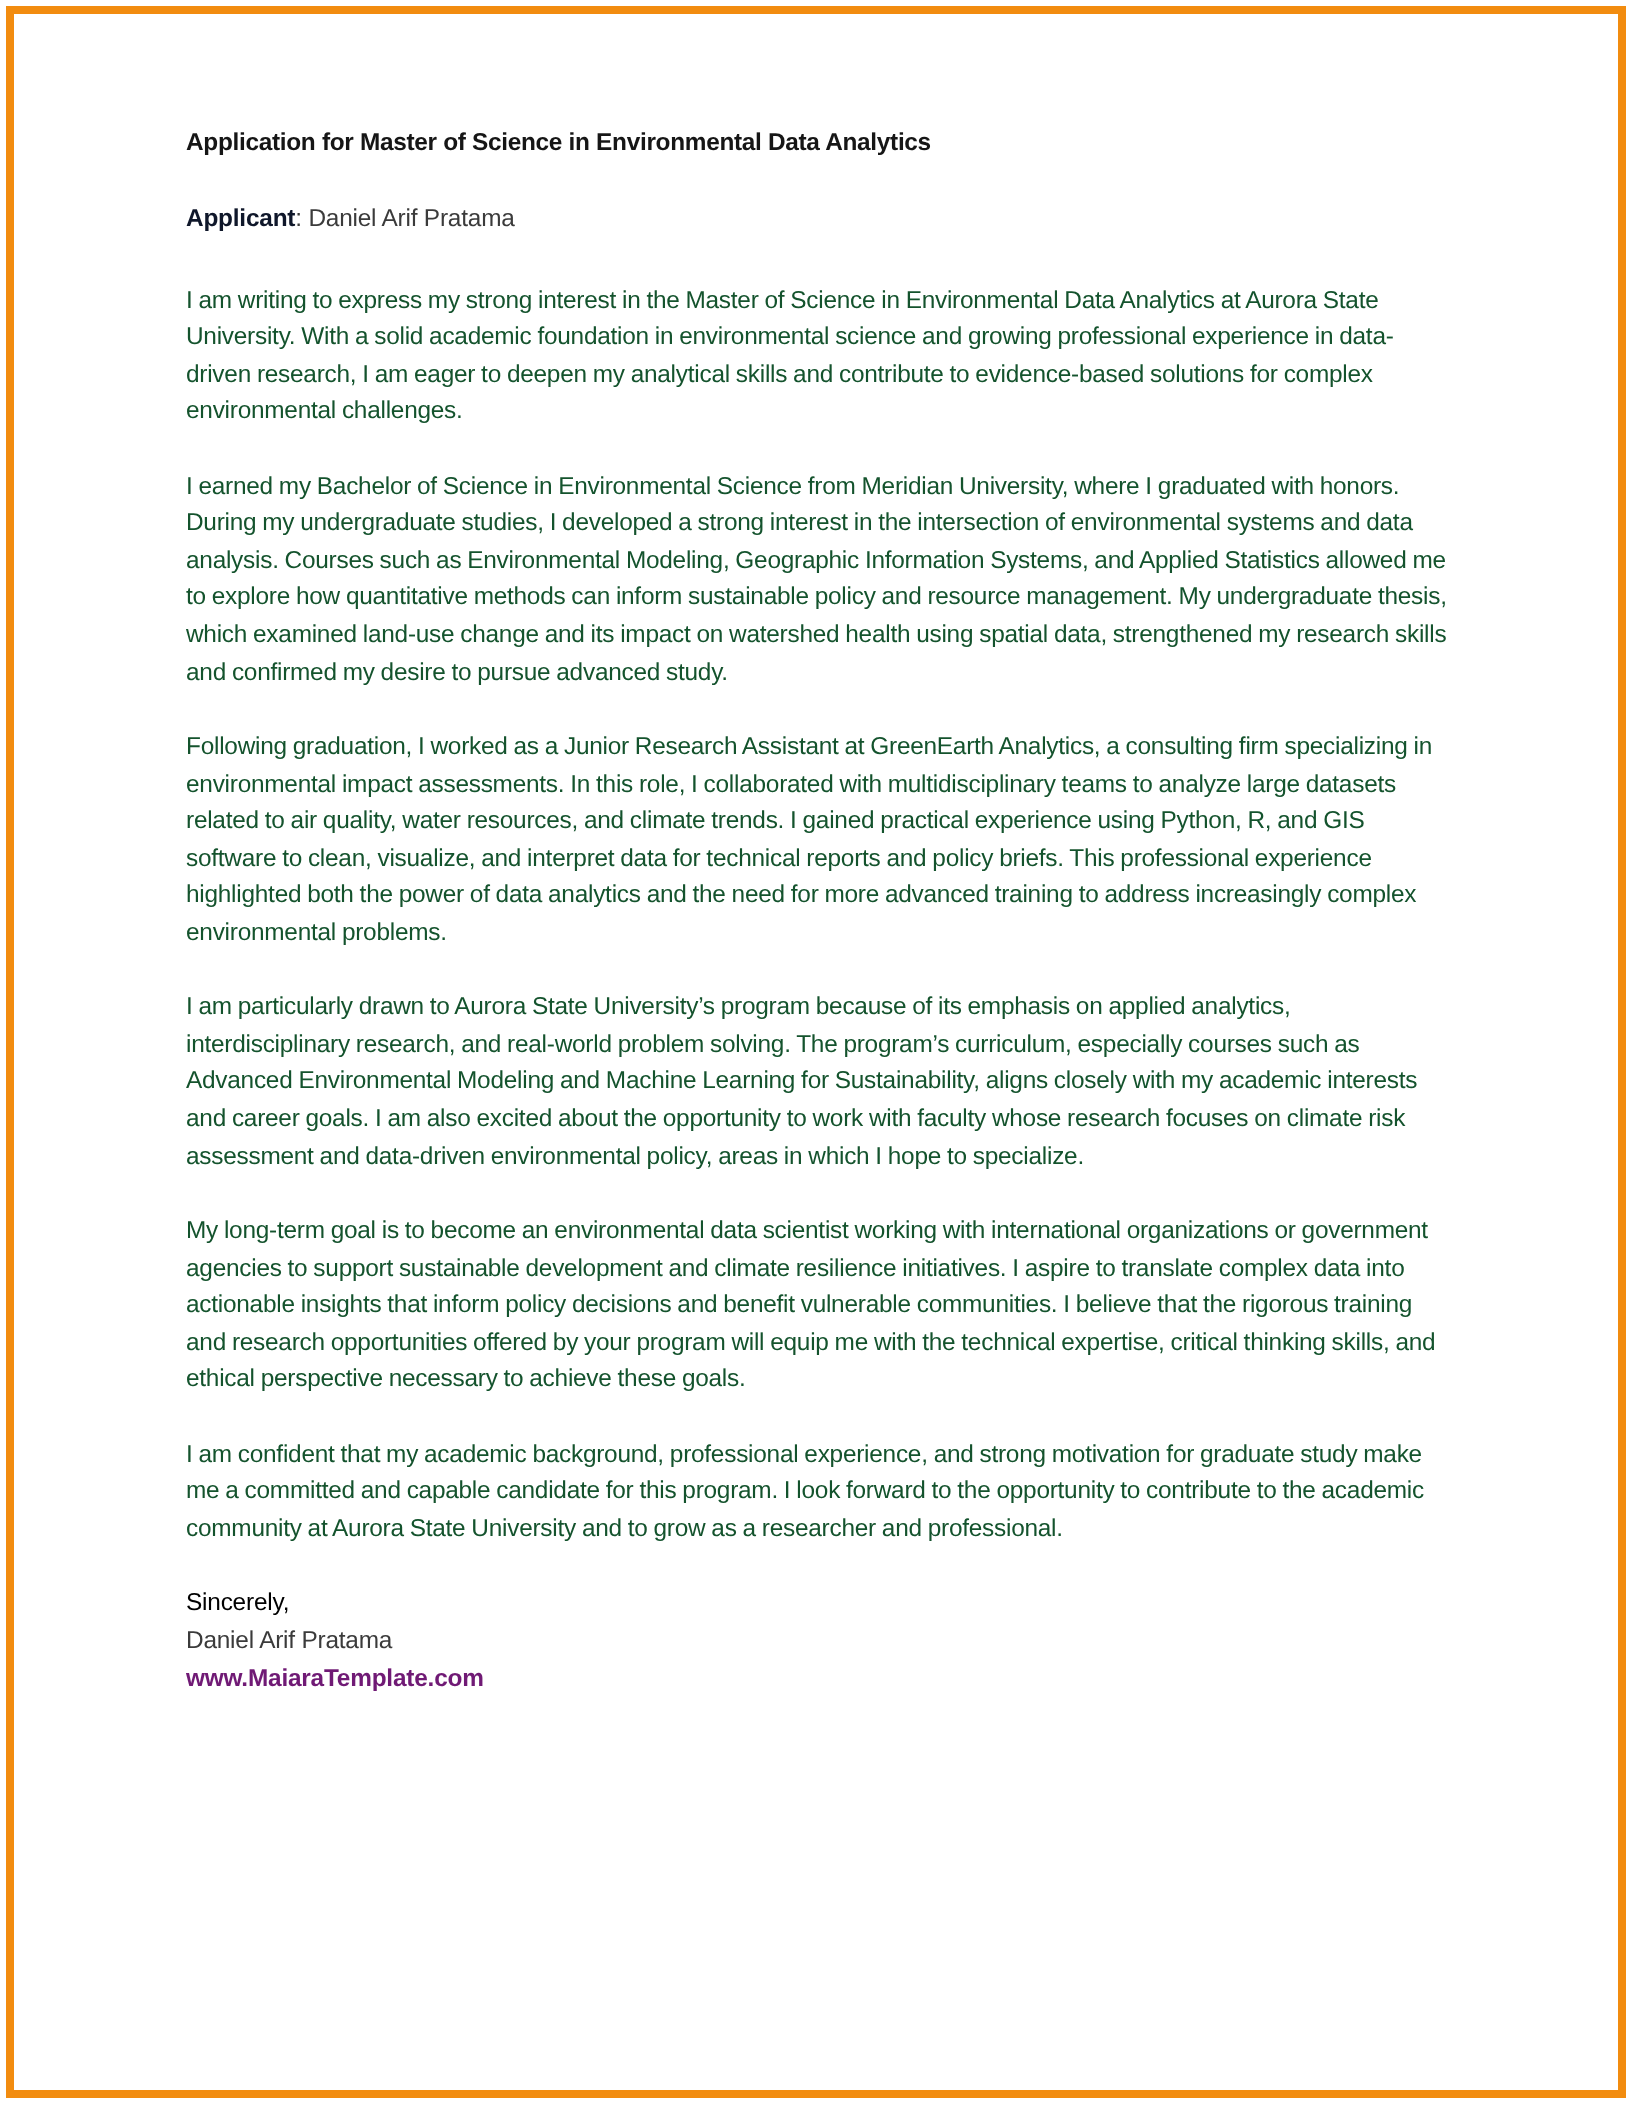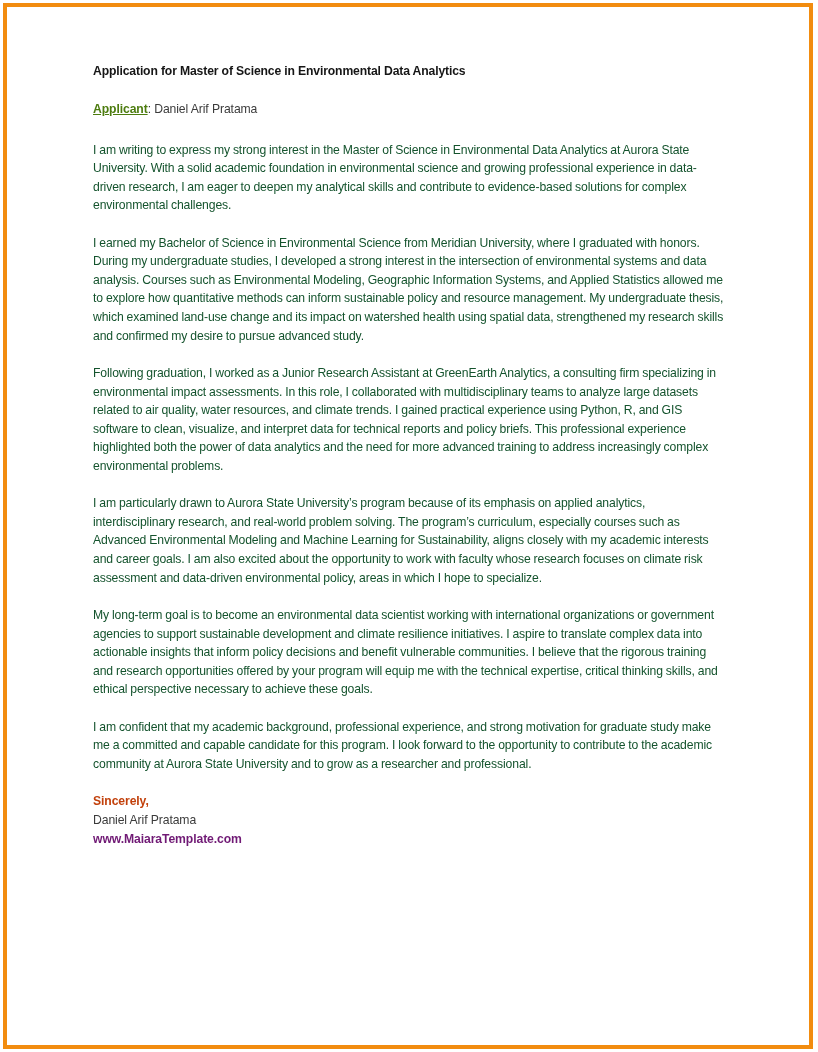--- a/index.html
+++ b/index.html
@@ -45,22 +45,21 @@
   }
   .applicant-line {
     font-size: 12.2px;
     color: #3b3b3b;
     line-height: 1.5;
     margin: 0 0 22px 0;
     letter-spacing: -0.1px;
   }
   .applicant-line .lbl {
     font-weight: bold;
-    color: #4d7c0f;
-    text-decoration: underline;
+    color: #0f172a;
   }
   .para {
     font-size: 12.2px;
     color: #14532d;
     line-height: 1.52;
     margin: 0 0 19px 0;
     text-align: left;
     letter-spacing: -0.12px;
     word-spacing: -0.3px;
   }
@@ -69,22 +68,22 @@
     color: #3b3b3b;
     line-height: 1.52;
     margin: 0 0 22px 0;
     letter-spacing: -0.12px;
   }
   .sig-block {
     margin: 0;
   }
   .sig-salutation {
     font-size: 12.2px;
-    font-weight: bold;
-    color: #c2410c;
+    font-weight: normal;
+    color: #000000;
     line-height: 1.55;
     letter-spacing: -0.1px;
   }
   .sig-name {
     font-size: 12.2px;
     color: #3b3b3b;
     line-height: 1.55;
     letter-spacing: -0.1px;
   }
   .sig-site {

